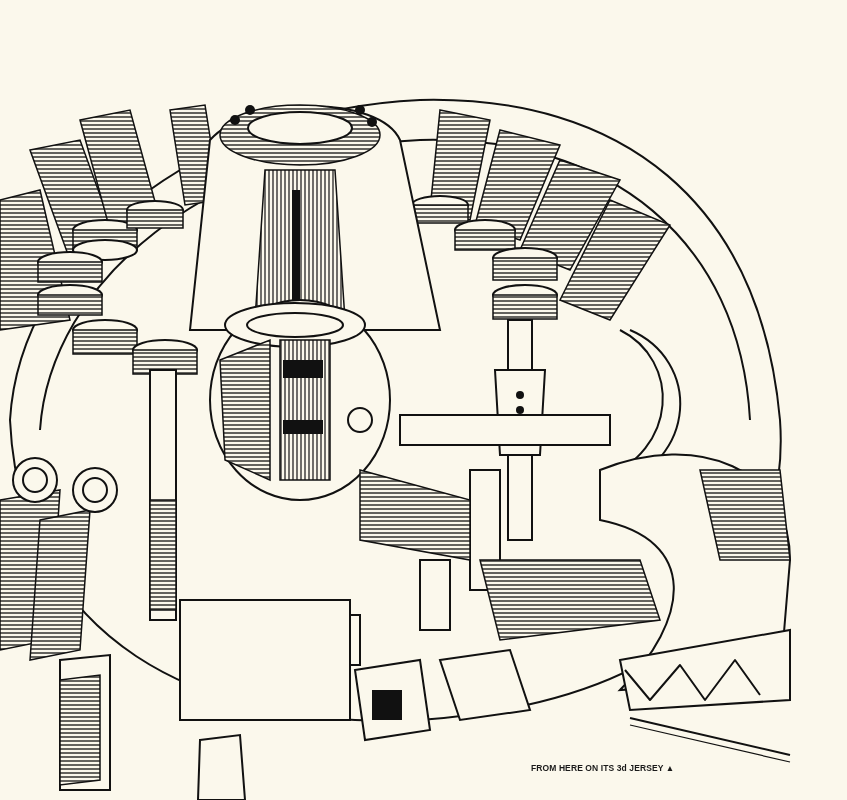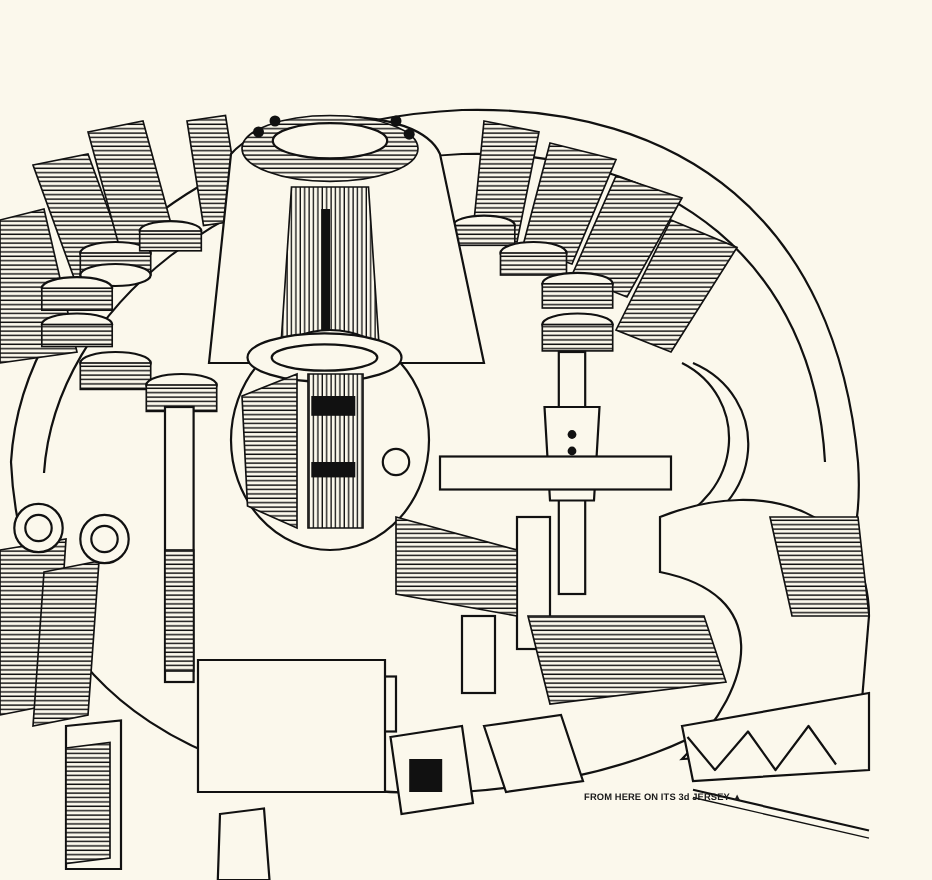--- a/index.html
+++ b/index.html
@@ -4,21 +4,21 @@
   <style>
     html, body { margin: 0; padding: 0; }
     body {
       width: 847px; height: 800px; overflow: hidden;
       background: #fbf8ec;
       font-family: "Liberation Sans", sans-serif;
       position: relative;
     }
     .art { position: absolute; left: 0; top: 0; width: 847px; height: 800px; }
     .caption {
-      position: absolute; left: 531px; top: 719px;
+      position: absolute; left: 531px; top: 763px;
       font-size: 8.5px; font-weight: bold; color: #1a1a1a;
       letter-spacing: 0.1px; white-space: nowrap;
       font-family: "Liberation Sans", sans-serif;
     }
     svg .ink { fill: none; stroke: #111; stroke-width: 2; stroke-linejoin: round; }
     svg .ink-thin { fill: none; stroke: #111; stroke-width: 1.2; }
     svg .paper { fill: #fbf8ec; stroke: #111; stroke-width: 2; }
     svg .dark { fill: #111; }
     svg .hatch { fill: url(#hatch); stroke: #111; stroke-width: 1.5; }
   </style>

